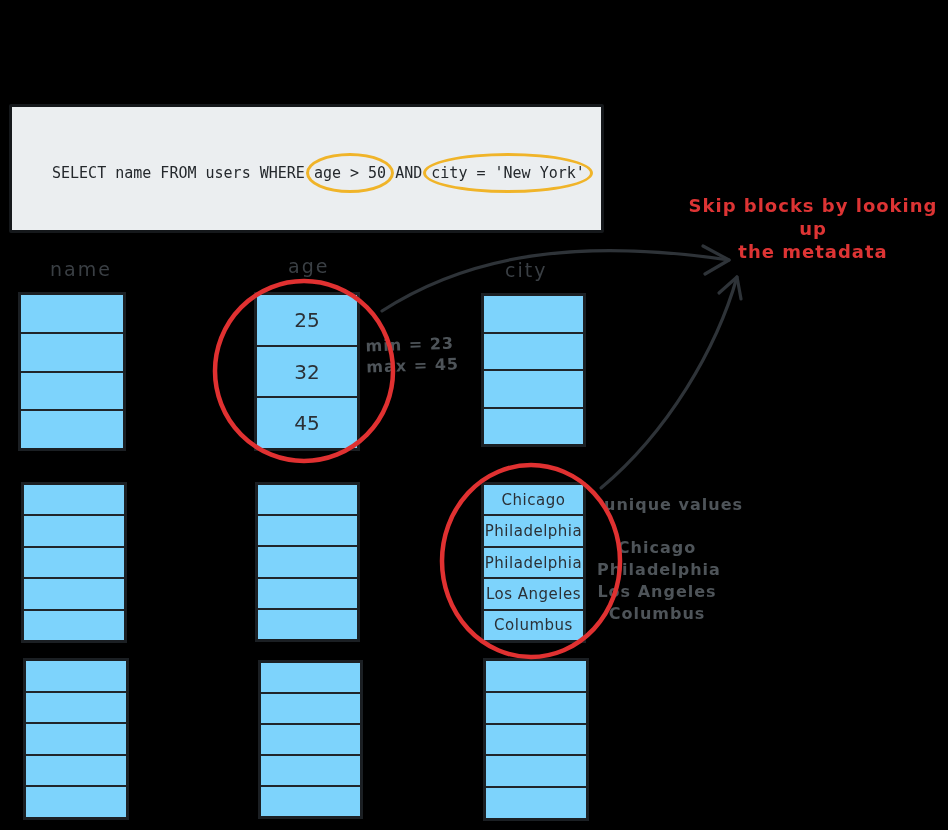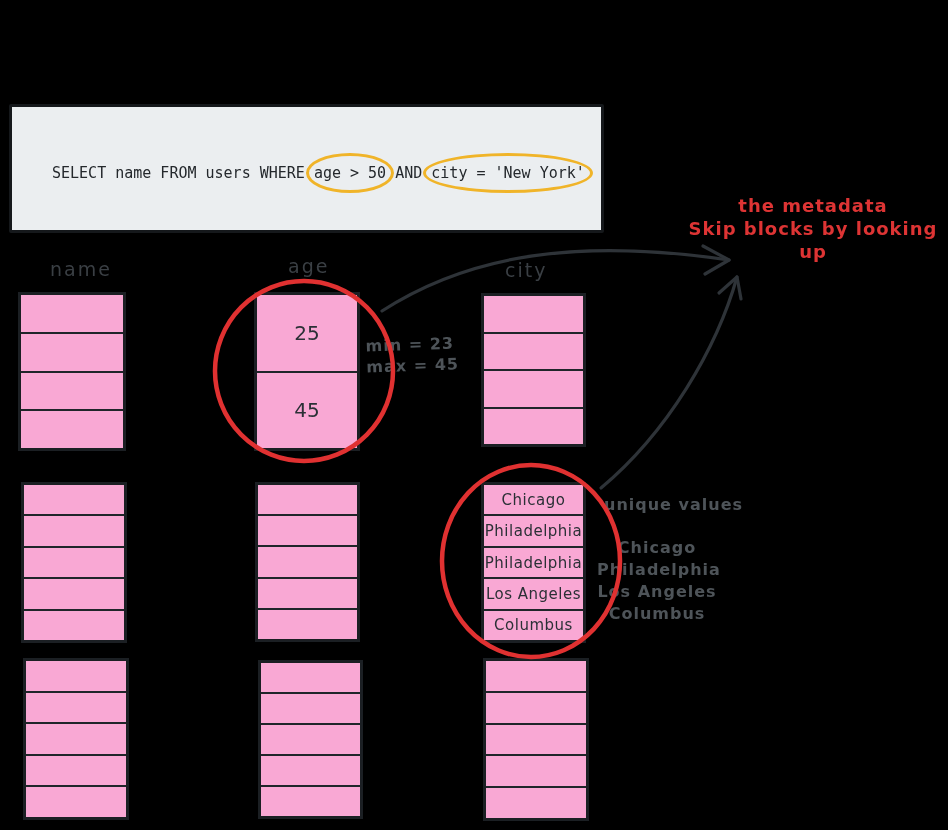--- a/index.html
+++ b/index.html
@@ -11,21 +11,21 @@
   .sql-box{position:absolute;left:9px;top:104px;width:595px;height:129px;background:#ebeef0;
            border:3px solid #15181b;border-radius:2px;box-sizing:border-box;}
   .sql-line{position:absolute;left:40px;top:57px;font-family:"DejaVu Sans Mono",monospace;
             font-size:15px;color:#24282c;white-space:pre;}
   .ring-wrap{position:relative;display:inline-block;}
   .ring{position:absolute;left:-8px;right:-8px;top:-11px;bottom:-11px;
         border:3.5px solid #f0b429;border-radius:50%;pointer-events:none;}
   
   .col-header{position:absolute;font-size:19px;font-weight:normal;letter-spacing:2px;color:#3a3f44;}
   
-  .block{position:absolute;background:#f9a8d4;border:3px solid #1b1f23;box-sizing:border-box;
+  .block{position:absolute;background:#7dd3fc;border:3px solid #1b1f23;box-sizing:border-box;
          display:flex;flex-direction:column;}
   .cell{flex:1;border-top:2px solid #20252a;display:flex;align-items:center;justify-content:center;
         color:#2b3036;font-size:20px;}
   .block .cell:first-child{border-top:none;}
   .cell.small{font-size:15px;letter-spacing:0.5px;}
   
   .gray-note{position:absolute;color:#4e5459;font-weight:bold;font-size:16px;letter-spacing:1px;}
   .minmax{left:366px;top:334px;line-height:21px;transform:rotate(-2deg);}
   .uniq-header{left:604px;top:495px;}
   .uniq-list{left:597px;top:537px;width:120px;text-align:center;line-height:22px;}
@@ -65,20 +65,21 @@
   <div class="block" style="left:23px;top:658px;width:106px;height:162px;">
     <div class="cell"></div>
     <div class="cell"></div>
     <div class="cell"></div>
     <div class="cell"></div>
     <div class="cell"></div>
   </div>
 
   <div class="block" style="left:254px;top:292px;width:106px;height:159px;">
     <div class="cell">25</div>
+    <div class="cell">32</div>
     <div class="cell">45</div>
   </div>
   <div class="block" style="left:255px;top:482px;width:105px;height:160px;">
     <div class="cell"></div>
     <div class="cell"></div>
     <div class="cell"></div>
     <div class="cell"></div>
     <div class="cell"></div>
   </div>
   <div class="block" style="left:258px;top:660px;width:105px;height:159px;">
@@ -116,22 +117,22 @@
   </div>
   <div class="gray-note uniq-header">unique values</div>
   <div class="gray-note uniq-list">
     <div>Chicago</div>
     <div>Philadelphia</div>
     <div>Los Angeles</div>
     <div>Columbus</div>
   </div>
 
   <div class="skip-note">
+    <div>Skip blocks by looking up</div>
     <div>the metadata</div>
-    <div>Skip blocks by looking up</div>
   </div>
 
   <svg class="overlay" width="948" height="830" viewBox="0 0 948 830">
     <ellipse cx="304" cy="371" rx="89" ry="90" fill="none" stroke="#e03131" stroke-width="4.5"></ellipse>
     <ellipse cx="531" cy="561" rx="89" ry="96" fill="none" stroke="#e03131" stroke-width="4.5"></ellipse>
     <g stroke="#2e3338" stroke-width="3.2" fill="none" stroke-linecap="round">
       <path d="M 382 311 C 470 254, 580 238, 729 260"></path>
       <path d="M 729 260 L 703 246 M 729 260 L 705 274"></path>
       <path d="M 601 488 C 668 432, 717 348, 737 277"></path>
       <path d="M 737 277 L 719 293 M 737 277 L 741 299"></path>

